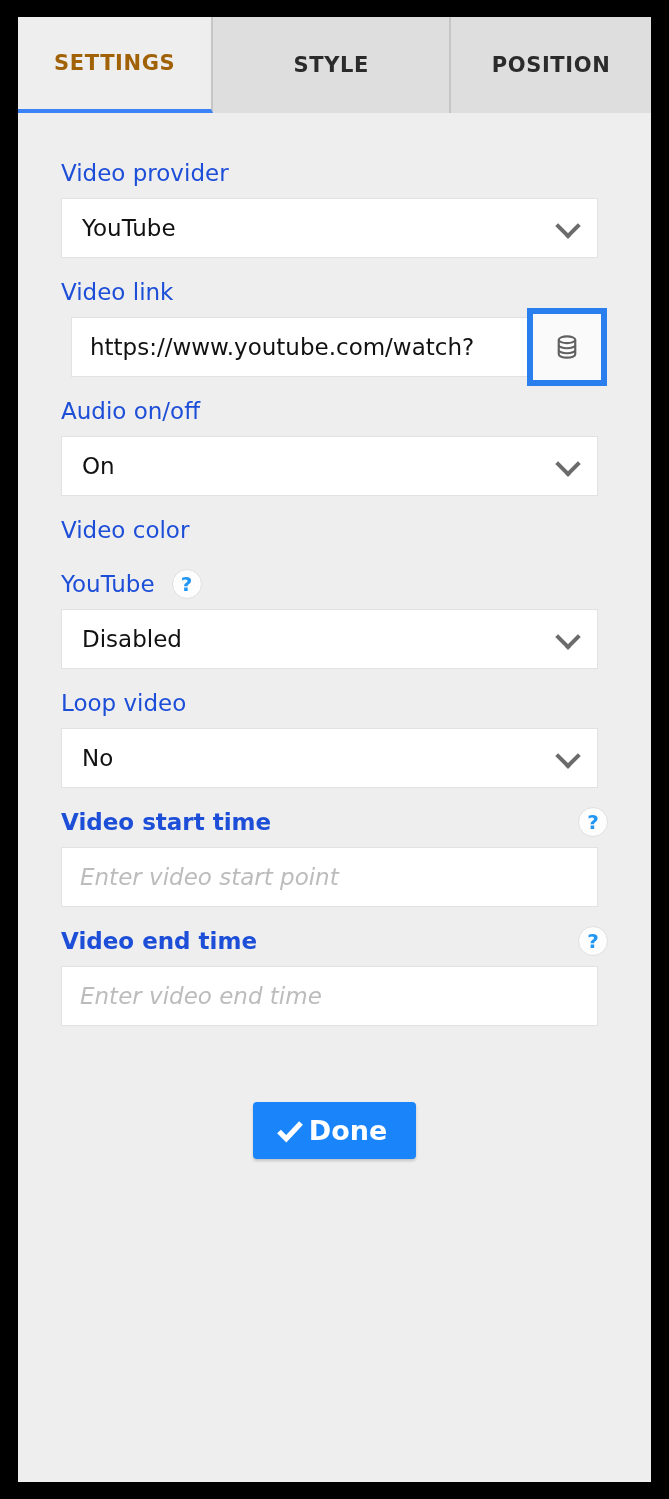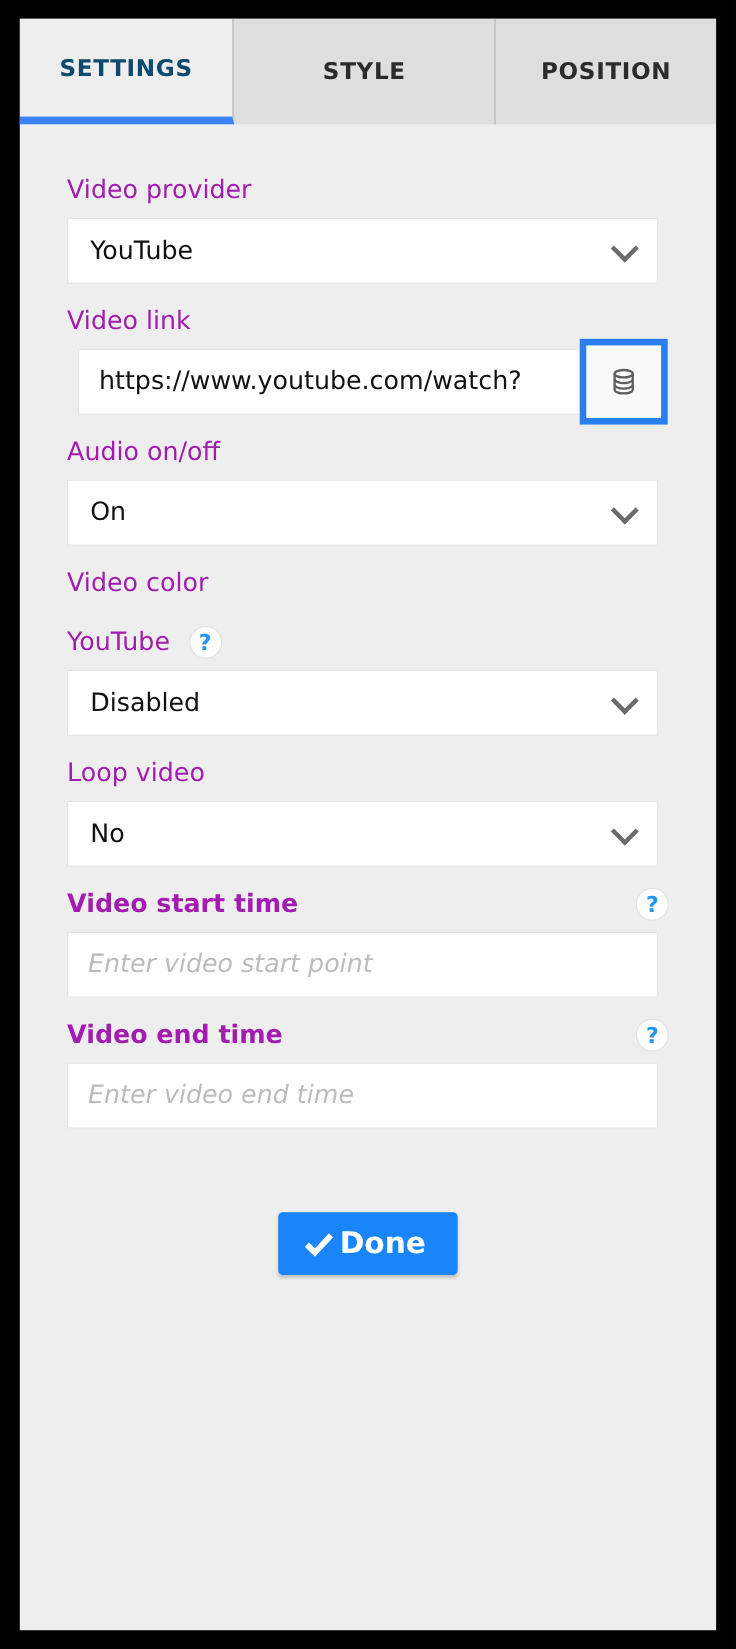--- a/index.html
+++ b/index.html
@@ -40,23 +40,23 @@
     letter-spacing: 0.6px;
     color: #2b2b2b;
     background: #dedede;
     border-right: 2px solid #c6c6c6;
     cursor: pointer;
     user-select: none;
   }
   .tab:last-child { border-right: none; }
   .tab.active {
     background: #eeeeee;
-    color: #0c4a6e;
+    color: #a16207;
     border-right: 2px solid #c6c6c6;
-    border-bottom: 7px solid #3b82f6;
+    border-bottom: 4px solid #3b82f6;
     margin-bottom: -3px;
   }
   .tab-settings { width: 207px; }
   .tab-style    { width: 252px; text-align: right; }
   .tab-position { width: 212px; }
 
   
   .body { padding: 26px 43px 0 43px; }
 
   .field { margin-bottom: 0; }
@@ -64,21 +64,21 @@
   .label-row {
     display: flex;
     align-items: center;
     height: 40px;
     margin-top: 14px;
     margin-bottom: 5px;
   }
   .label-row.spread { justify-content: space-between; }
   .label {
     font-size: 23px;
-    color: #a21caf;
+    color: #1d4ed8;
     line-height: 1;
     white-space: nowrap;
   }
   .label.bold { font-weight: bold; }
 
   .help-icon {
     width: 30px;
     height: 30px;
     border-radius: 50%;
     background: #fdfdfd;

